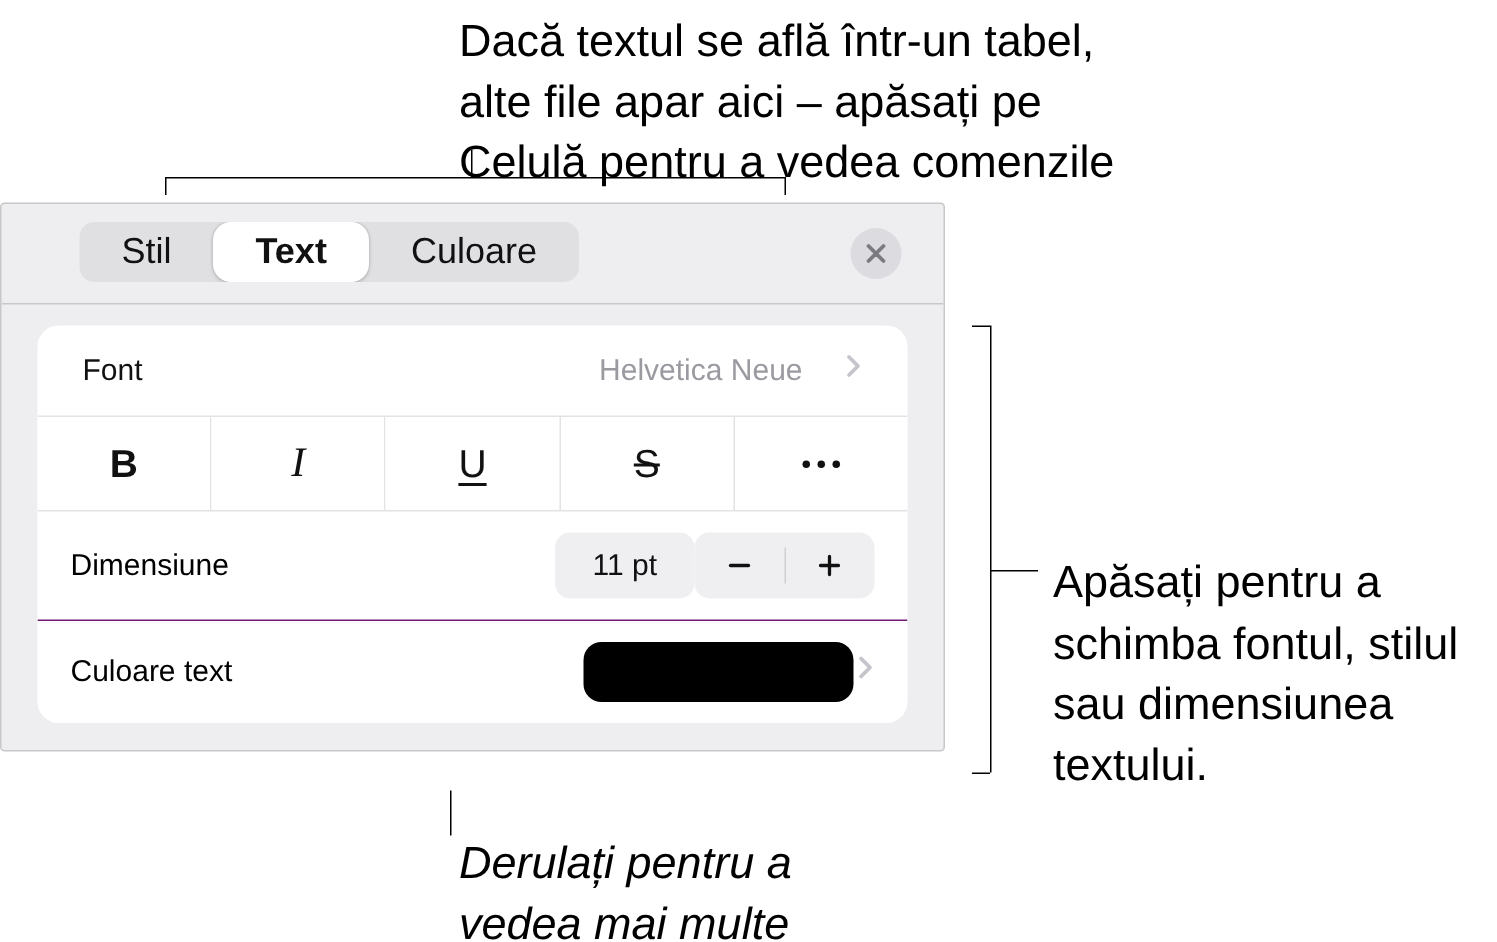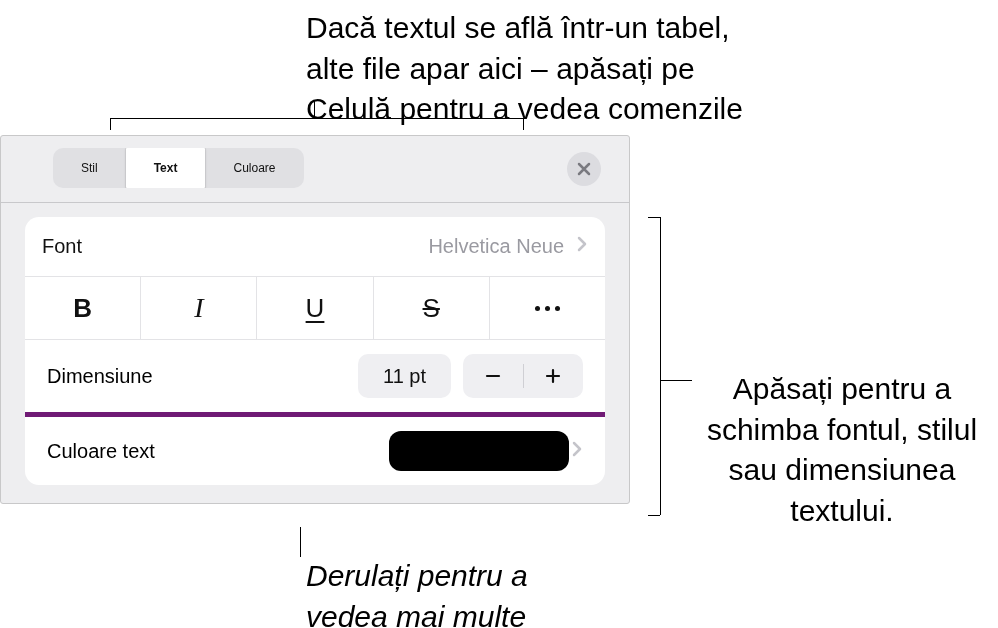--- a/index.html
+++ b/index.html
@@ -48,30 +48,30 @@
       border-radius: 10px;
       background: #e0e0e3;
       overflow: hidden;
       height: 40px;
     }
     .seg-btn {
       display: flex;
       align-items: center;
       justify-content: center;
       padding: 4px 28px;
-      font-size: 12px;
+      font-size: 24px;
       color: #111;
       cursor: pointer;
       border: none;
       background: transparent;
       font-family: inherit;
     }
     .seg-btn.active {
       background: #fff;
-      border-radius: 1px;
+      border-radius: 12px;
       box-shadow: 0 1px 3px rgba(0,0,0,0.15), 0 0 0 1px rgba(0,0,0,0.05);
       font-weight: 600;
     }
 
     .close-btn {
       position: absolute;
       right: 28px;
       top: 16px;
       width: 34px;
       height: 34px;
@@ -93,33 +93,33 @@
     .inner-card {
       margin: 14px 24px 18px 24px;
       background: #fff;
       border-radius: 14px;
       overflow: hidden;
     }
 
     .row {
       display: flex;
       align-items: flex-end;
-      padding: 18px 17px;
+      padding: 18px 30px;
       border-bottom: 1px solid #e3e3e6;
       font-size: 20px;
       color: #111;
     }
     .row:last-child { border-bottom: none; }
 
     .row-label { flex: 1; }
 
     .row-value {
       color: #9a9aa1;
       font-size: 20px;
-      margin-right: 12px;
+      margin-right: 28px;
     }
 
     .chevron {
       color: #c4c4ca;
     }
 
     .style-row {
       display: flex;
       border-bottom: 1px solid #e3e3e6;
     }
@@ -146,23 +146,23 @@
     .dots { display: flex; gap: 5px; }
     .dots span {
       width: 5px; height: 5px; border-radius: 50%;
       background: #111;
     }
 
     .size-row {
       display: flex;
       align-items: center;
       padding: 14px 22px;
-      border-bottom: 5px solid #701a75;
-      font-size: 20px;
-      gap: 12px;
+      border-bottom: 1px solid #701a75;
+      font-size: 20px;
+      gap: 0;
     }
     .size-label { flex: 1; }
 
     .pill {
       background: #efeff2;
       border-radius: 10px;
       height: 44px;
       display: flex;
       align-items: center;
       justify-content: center;
@@ -211,21 +211,21 @@
 </head>
 <body>
 
 <div class="callout" style="left:306px; top:8px; width:460px;">Dacă textul se află într-un tabel, alte file apar aici – apăsați pe Celulă pentru a vedea comenzile pentru fonturi.</div>
 
 <div class="bracket-line" style="left:110px; top:118px; width:414px; height:1px;"></div>
 <div class="bracket-line" style="left:110px; top:118px; width:1px; height:12px;"></div>
 <div class="bracket-line" style="left:523px; top:118px; width:1px; height:12px;"></div>
 <div class="bracket-line" style="left:314px; top:100px; width:1px; height:18px;"></div>
 
-<div class="callout" style="left:702px; top:369px; width:280px;text-align:center;">Apăsați pentru a schimba fontul, stilul sau dimensiunea textului.</div>
+<div class="callout" style="left:702px; top:369px; width:280px;">Apăsați pentru a schimba fontul, stilul sau dimensiunea textului.</div>
 
 <div class="bracket-line" style="left:660px; top:217px; width:1px; height:298px;"></div>
 <div class="bracket-line" style="left:648px; top:217px; width:12px; height:1px;"></div>
 <div class="bracket-line" style="left:648px; top:515px; width:12px; height:1px;"></div>
 <div class="bracket-line" style="left:660px; top:380px; width:32px; height:1px;"></div>
 
 <div class="callout" style="left:306px; top:556px; width:300px;font-style:italic;">Derulați pentru a vedea mai multe comenzi.</div>
 <div class="bracket-line" style="left:300px; top:527px; width:1px; height:30px;"></div>
 
 <div class="panel">

